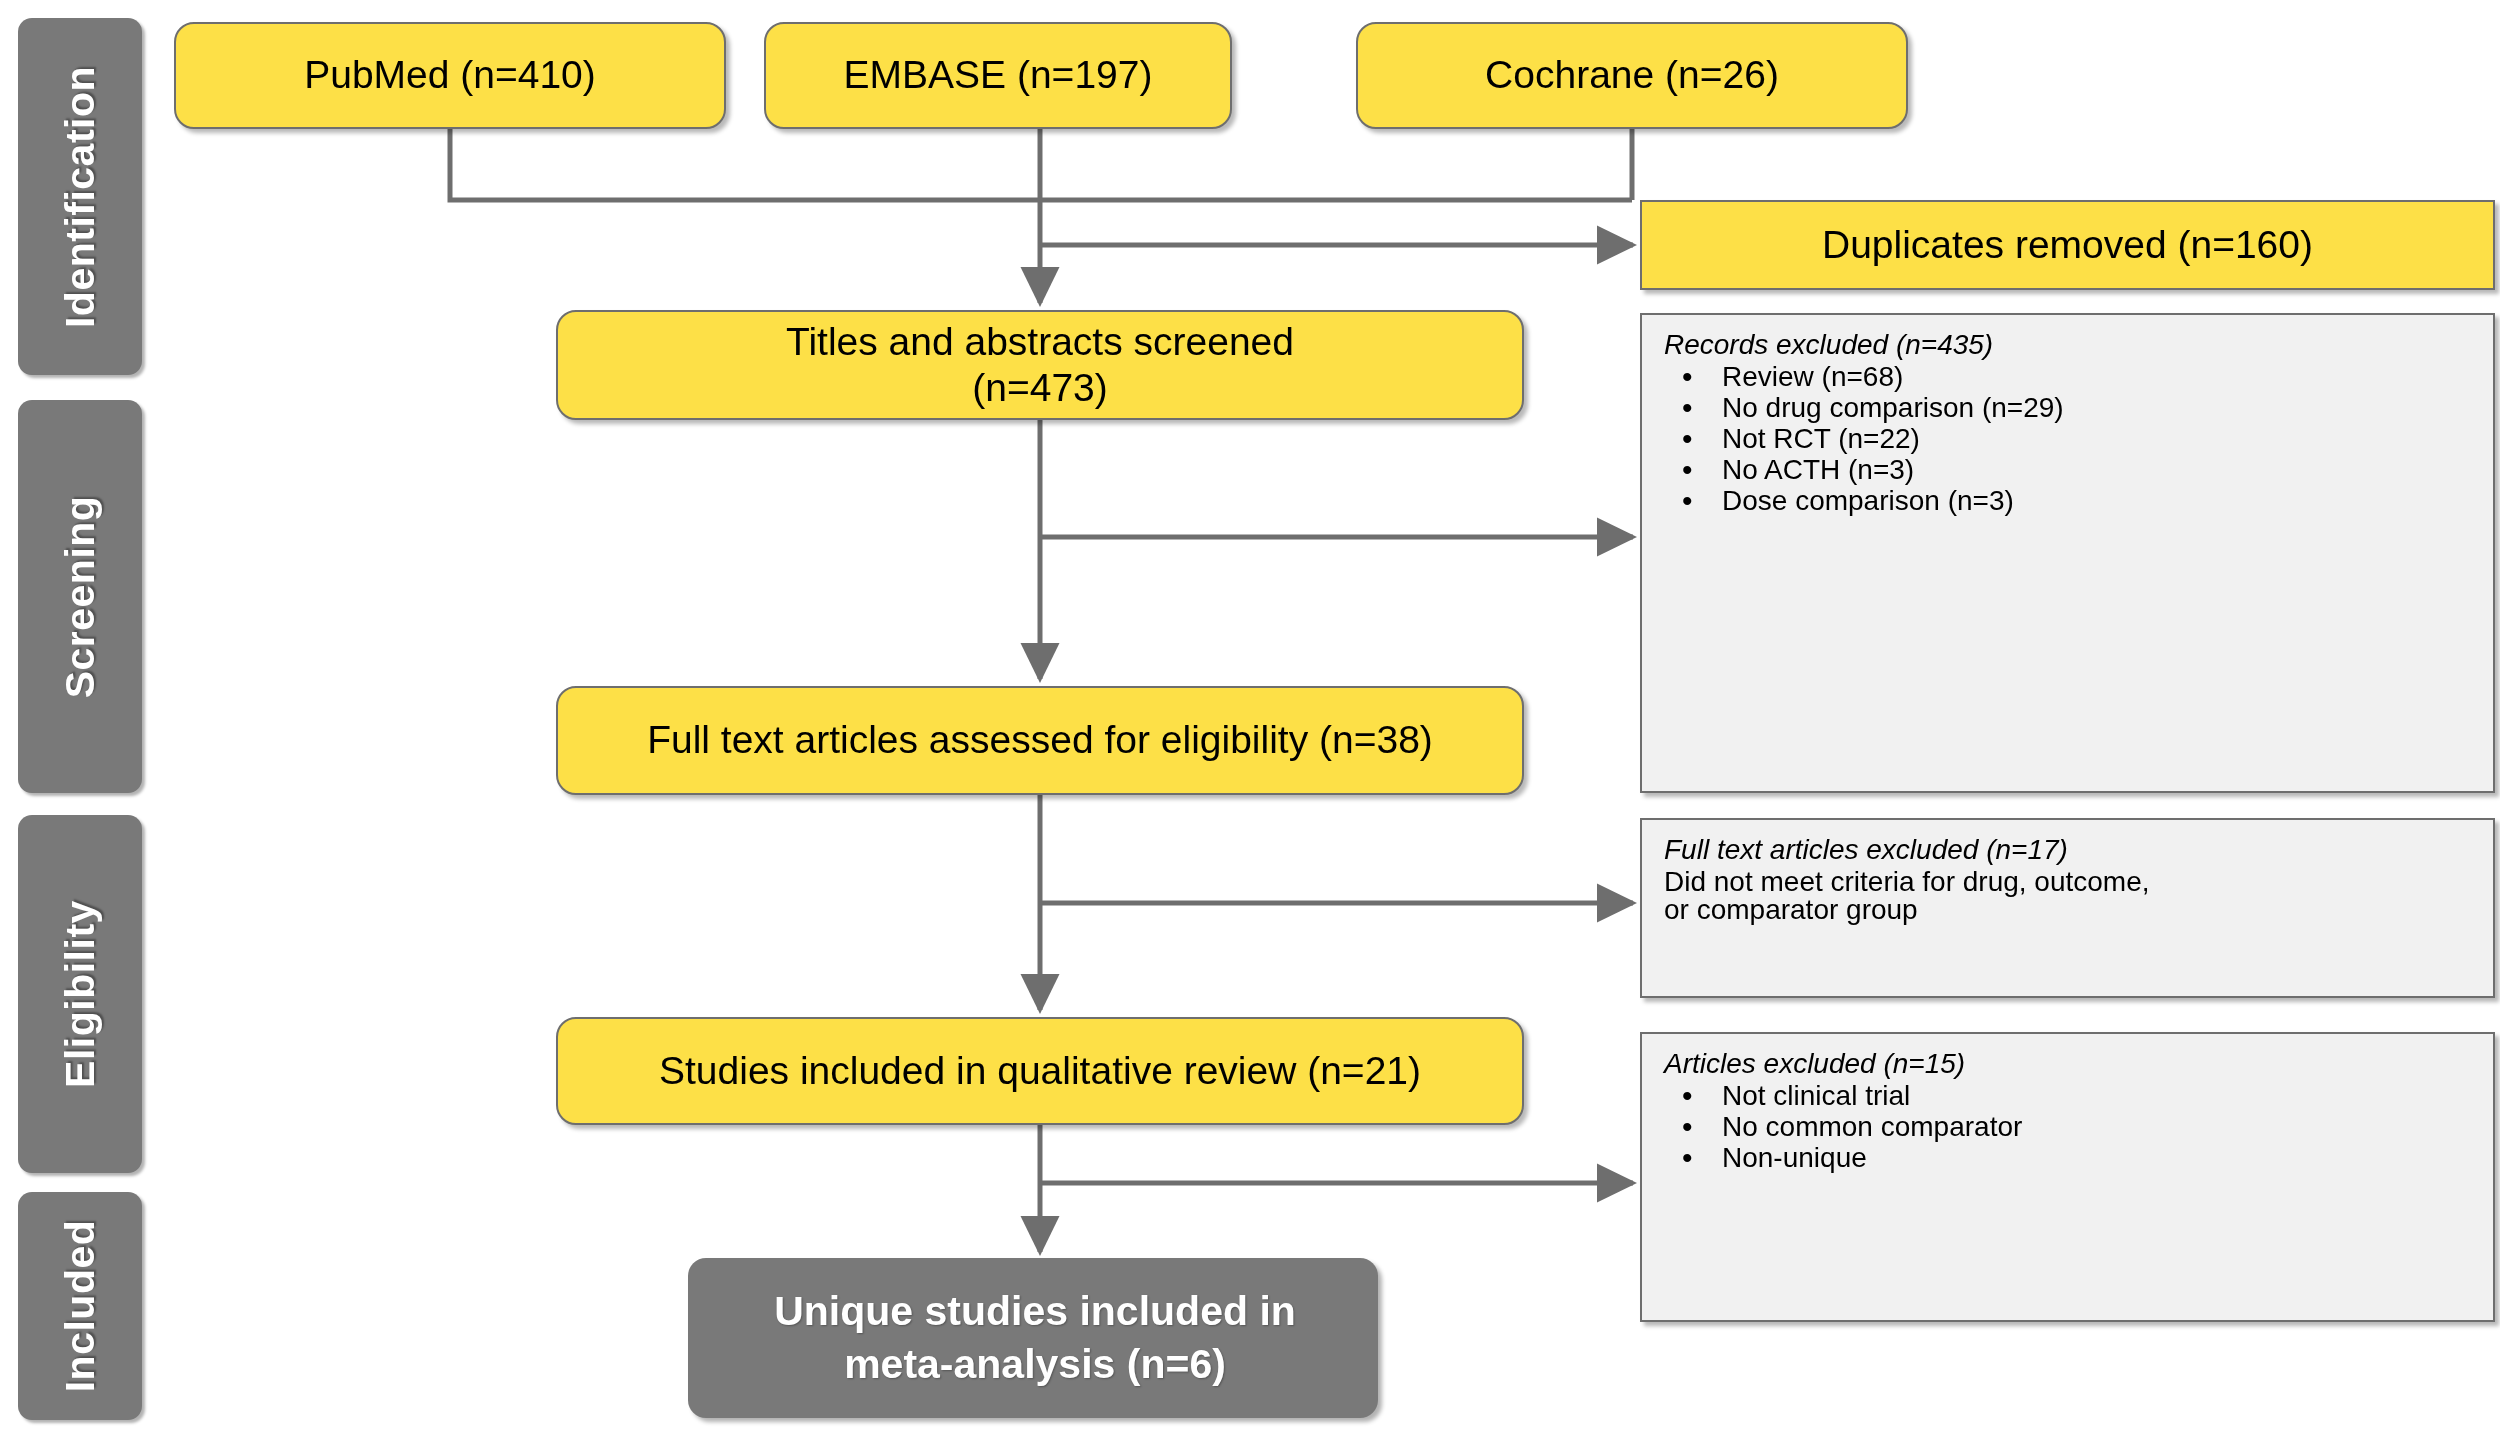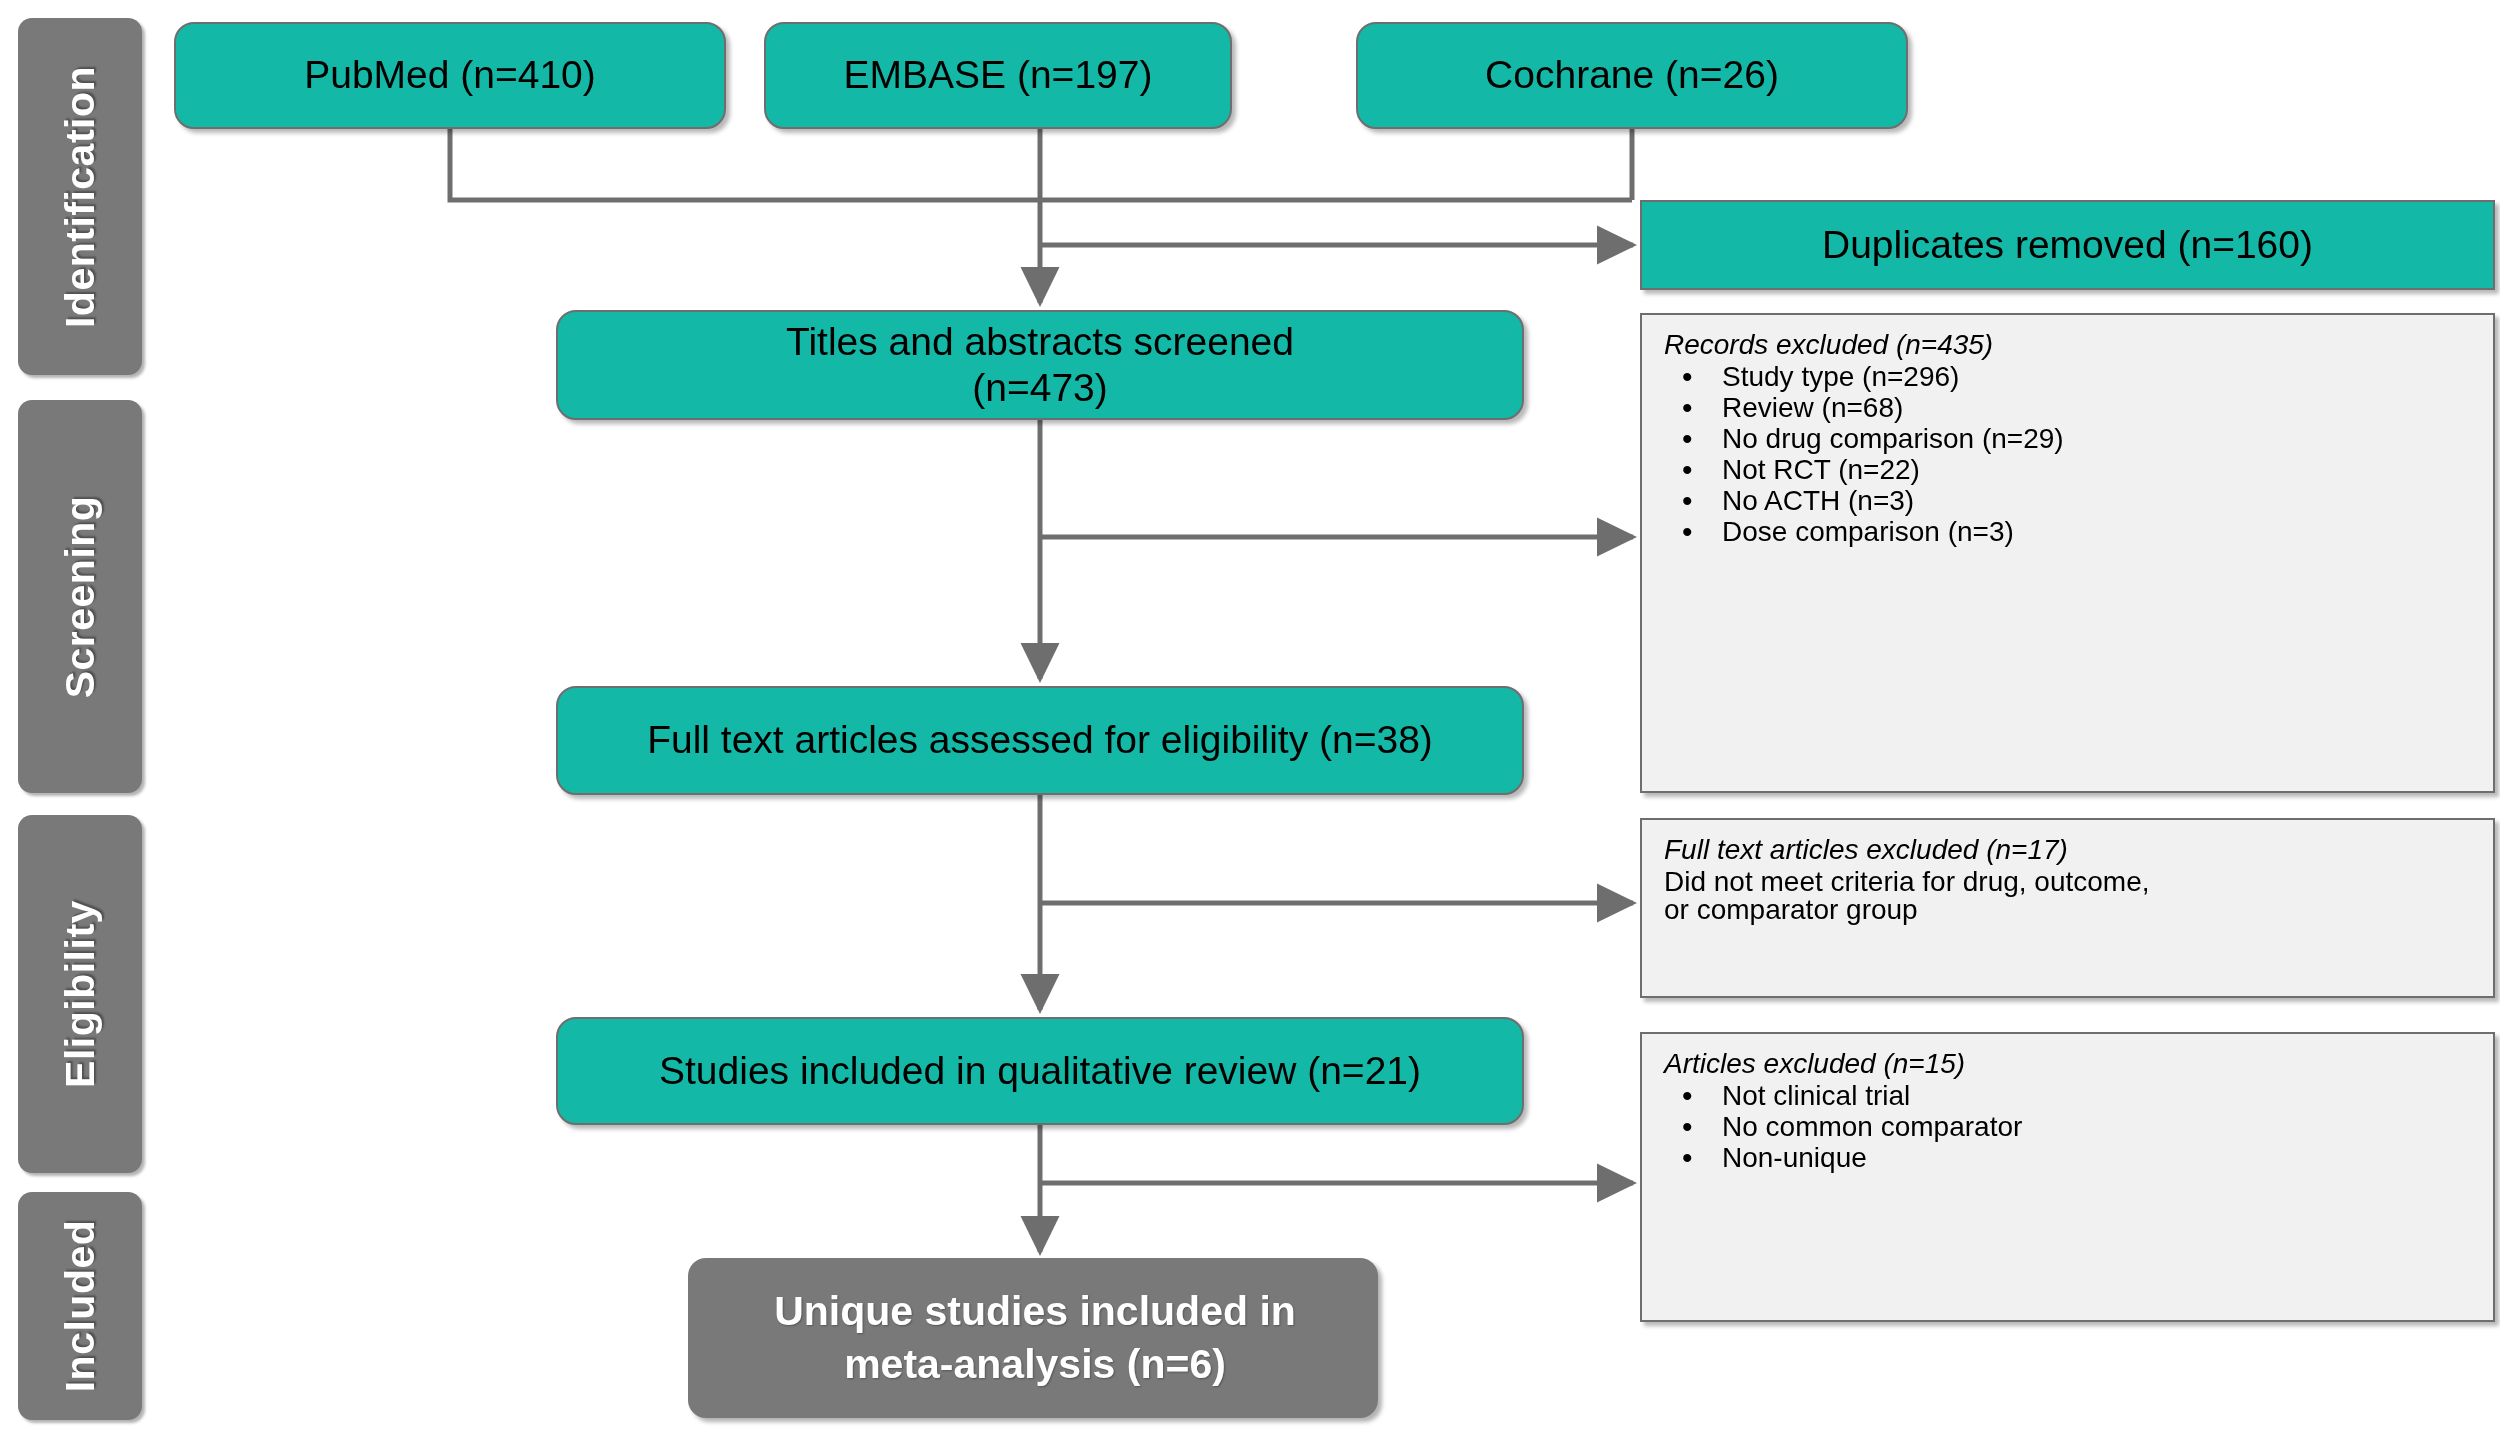--- a/index.html
+++ b/index.html
@@ -43,21 +43,21 @@
     font-weight: bold;
     font-size: 41px;
     letter-spacing: 0.5px;
     text-shadow: 2px 2px 2px rgba(0,0,0,0.35);
   }
 
   
   .box {
     position: absolute;
     box-sizing: border-box;
-    background: #14b8a6;
+    background: #fde047;
     border: 2px solid #6e6e6e;
     box-shadow: 4px 4px 4px rgba(0,0,0,0.28);
     display: flex;
     align-items: center;
     justify-content: center;
     text-align: center;
     color: #000000;
     font-size: 39px;
     line-height: 1.18;
     padding: 0 16px;
@@ -187,21 +187,20 @@
   <div class="box rounded" style="left:556px; top:310px; width:968px; height:110px;">
     <span class="lines">
       <span class="ln">Titles and abstracts screened</span>
       <span class="ln">(n=473)</span>
     </span>
   </div>
 
   <div class="panel" style="left:1640px; top:313px; width:855px; height:480px;">
     <span class="panel-head">Records excluded (n=435)</span>
     <ul>
-      <li>Study type (n=296)</li>
       <li>Review (n=68)</li>
       <li>No drug comparison (n=29)</li>
       <li>Not RCT (n=22)</li>
       <li>No ACTH (n=3)</li>
       <li>Dose comparison (n=3)</li>
     </ul>
   </div>
 
   <div class="box rounded" style="left:556px; top:686px; width:968px; height:109px;">
     <span>Full text articles assessed for eligibility  (n=38)</span>

